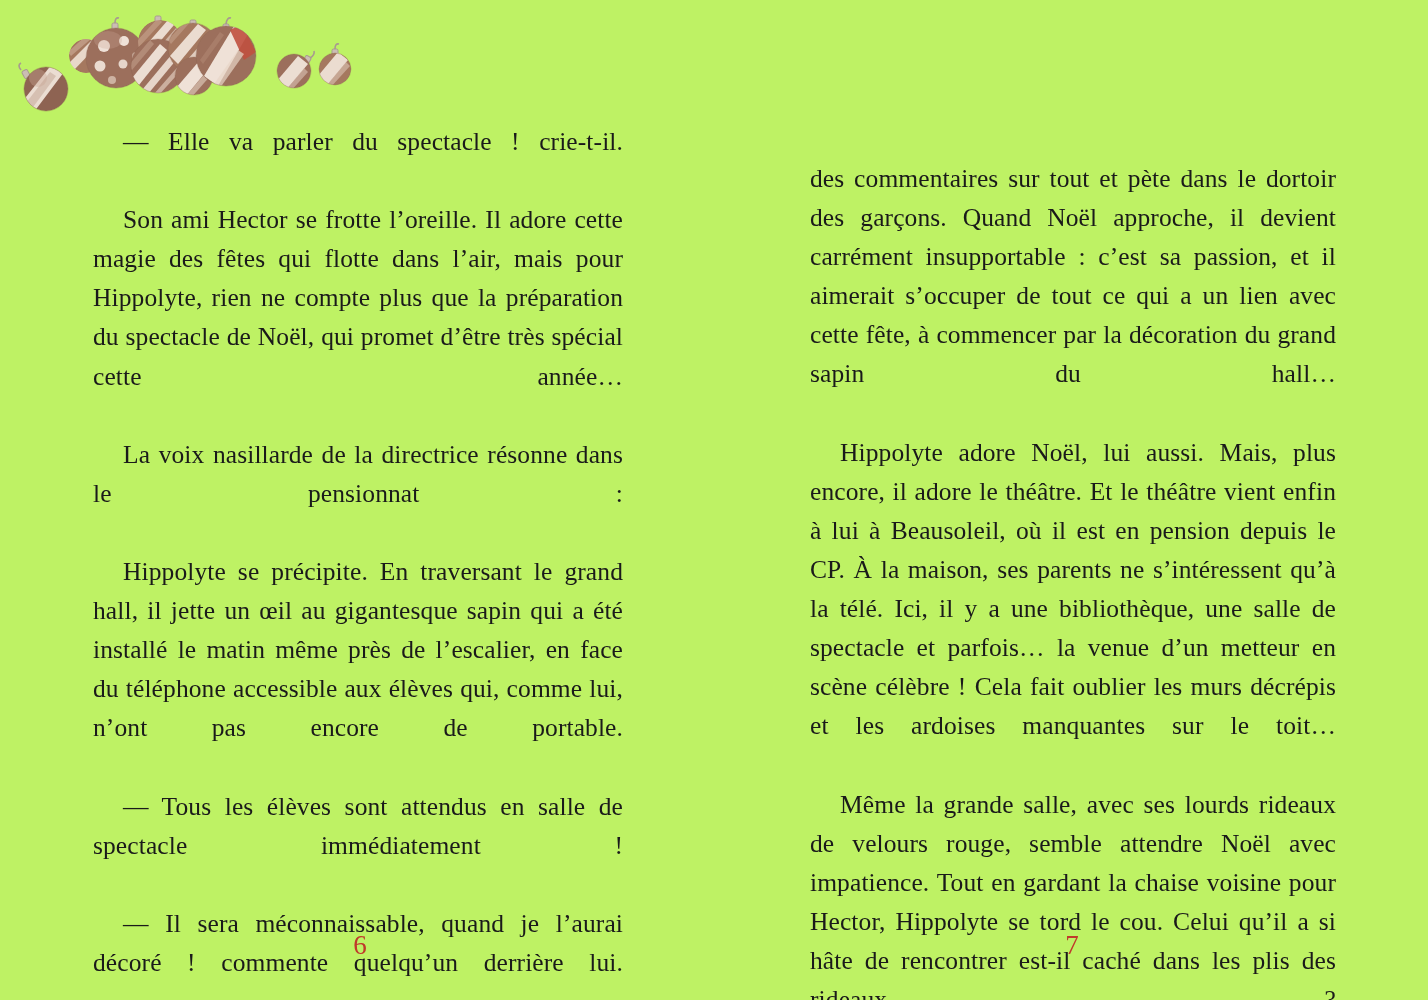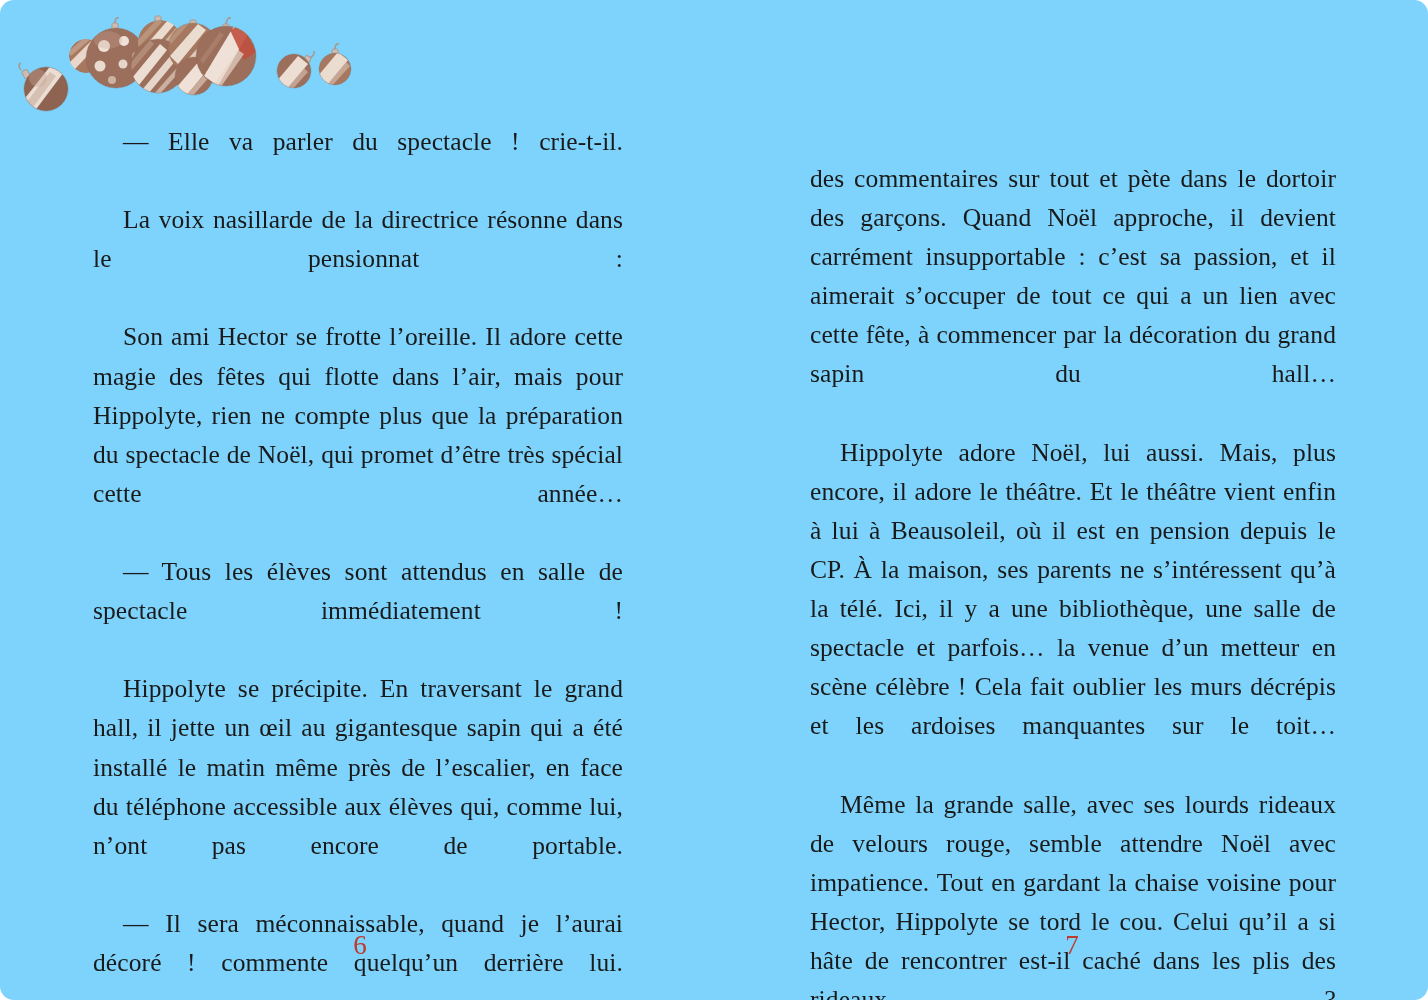--- a/index.html
+++ b/index.html
@@ -66,21 +66,21 @@
     text-align: center;
     width: 60px;
     font-family: "Liberation Serif", "DejaVu Serif", serif;
   }
   #folio-left  { left: 330px; }
   #folio-right { left: 1042px; }
 </style>
 </head>
 <body>
 
-<div id="page" style="background: #7dd3fc; border-radius: 14px;">
+<div id="page" style="background: #bef264;">
 
   <div id="ornaments">
     <svg viewBox="0 0 360 112" xmlns="http://www.w3.org/2000/svg" aria-hidden="true">
       <defs>
         <clipPath id="c1">
             <circle cx="38" cy="85" r="22"></circle>
           </clipPath>
         <clipPath id="c2">
             <circle cx="78" cy="52" r="17"></circle>
           </clipPath>
@@ -202,24 +202,24 @@
         <circle cx="327" cy="65" r="16" fill="#a5785f"></circle>
         <path d="M310 72 L330 48 L340 56 L320 80 Z" fill="#f3e7dd" opacity="0.9"></path>
         <path d="M318 82 L338 58 L342 62 L322 84 Z" fill="#dcc4b5" opacity="0.6"></path>
       </g>
       <circle cx="327" cy="65" r="16" fill="none" stroke="#8a6150" stroke-width="0.8" opacity="0.4"></circle>
     </svg>
   </div>
 
   <div class="column" id="col-left">
     <p class="para indent" style="color: rgb(26, 26, 26);">— Elle va parler du spectacle ! crie-t-il.</p>
+    <p class="para indent" style="color: rgb(26, 26, 26);">Son ami Hector se frotte l’oreille. Il adore cette magie des fêtes qui flotte dans l’air, mais pour Hippolyte, rien ne compte plus que la préparation du spectacle de Noël, qui promet d’être très spécial cette année…</p>
     <p class="para indent" style="color: rgb(26, 26, 26);">La voix nasillarde de la directrice résonne dans le pensionnat :</p>
-    <p class="para indent" style="color: rgb(26, 26, 26);">Son ami Hector se frotte l’oreille. Il adore cette magie des fêtes qui flotte dans l’air, mais pour Hippolyte, rien ne compte plus que la préparation du spectacle de Noël, qui promet d’être très spécial cette année…</p>
+    <p class="para indent" style="color: rgb(26, 26, 26);">Hippolyte se précipite. En traversant le grand hall, il jette un œil au gigantesque sapin qui a été installé le matin même près de l’escalier, en face du téléphone accessible aux élèves qui, comme lui, n’ont pas encore de portable.</p>
     <p class="para indent" style="color: rgb(26, 26, 26);">— Tous les élèves sont attendus en salle de spectacle immédiatement !</p>
-    <p class="para indent" style="color: rgb(26, 26, 26);">Hippolyte se précipite. En traversant le grand hall, il jette un œil au gigantesque sapin qui a été installé le matin même près de l’escalier, en face du téléphone accessible aux élèves qui, comme lui, n’ont pas encore de portable.</p>
     <p class="para indent" style="color: rgb(26, 26, 26);">— Il sera méconnaissable, quand je l’aurai décoré ! commente quelqu’un derrière lui.</p>
 
   </div>
 
   <div class="column" id="col-right">
     <p class="para cont" style="color: rgb(26, 26, 26); margin-top: 37px;">des commentaires sur tout et pète dans le dortoir des garçons. Quand Noël approche, il devient carrément insupportable : c’est sa passion, et il aimerait s’occuper de tout ce qui a un lien avec cette fête, à commencer par la décoration du grand sapin du hall…</p>
     <p class="para indent" style="color: rgb(26, 26, 26);">Hippolyte adore Noël, lui aussi. Mais, plus encore, il adore le théâtre. Et le théâtre vient enfin à lui à Beausoleil, où il est en pension depuis le CP. À la maison, ses parents ne s’intéressent qu’à la télé. Ici, il y a une bibliothèque, une salle de spectacle et parfois… la venue d’un metteur en scène célèbre ! Cela fait oublier les murs décrépis et les ardoises manquantes sur le toit…</p>
     <p class="para indent" style="color: rgb(26, 26, 26);">Même la grande salle, avec ses lourds rideaux de velours rouge, semble attendre Noël avec impatience. Tout en gardant la chaise voisine pour Hector, Hippolyte se tord le cou. Celui qu’il a si hâte de rencontrer est-il caché dans les plis des rideaux ?</p>
   </div>
 

